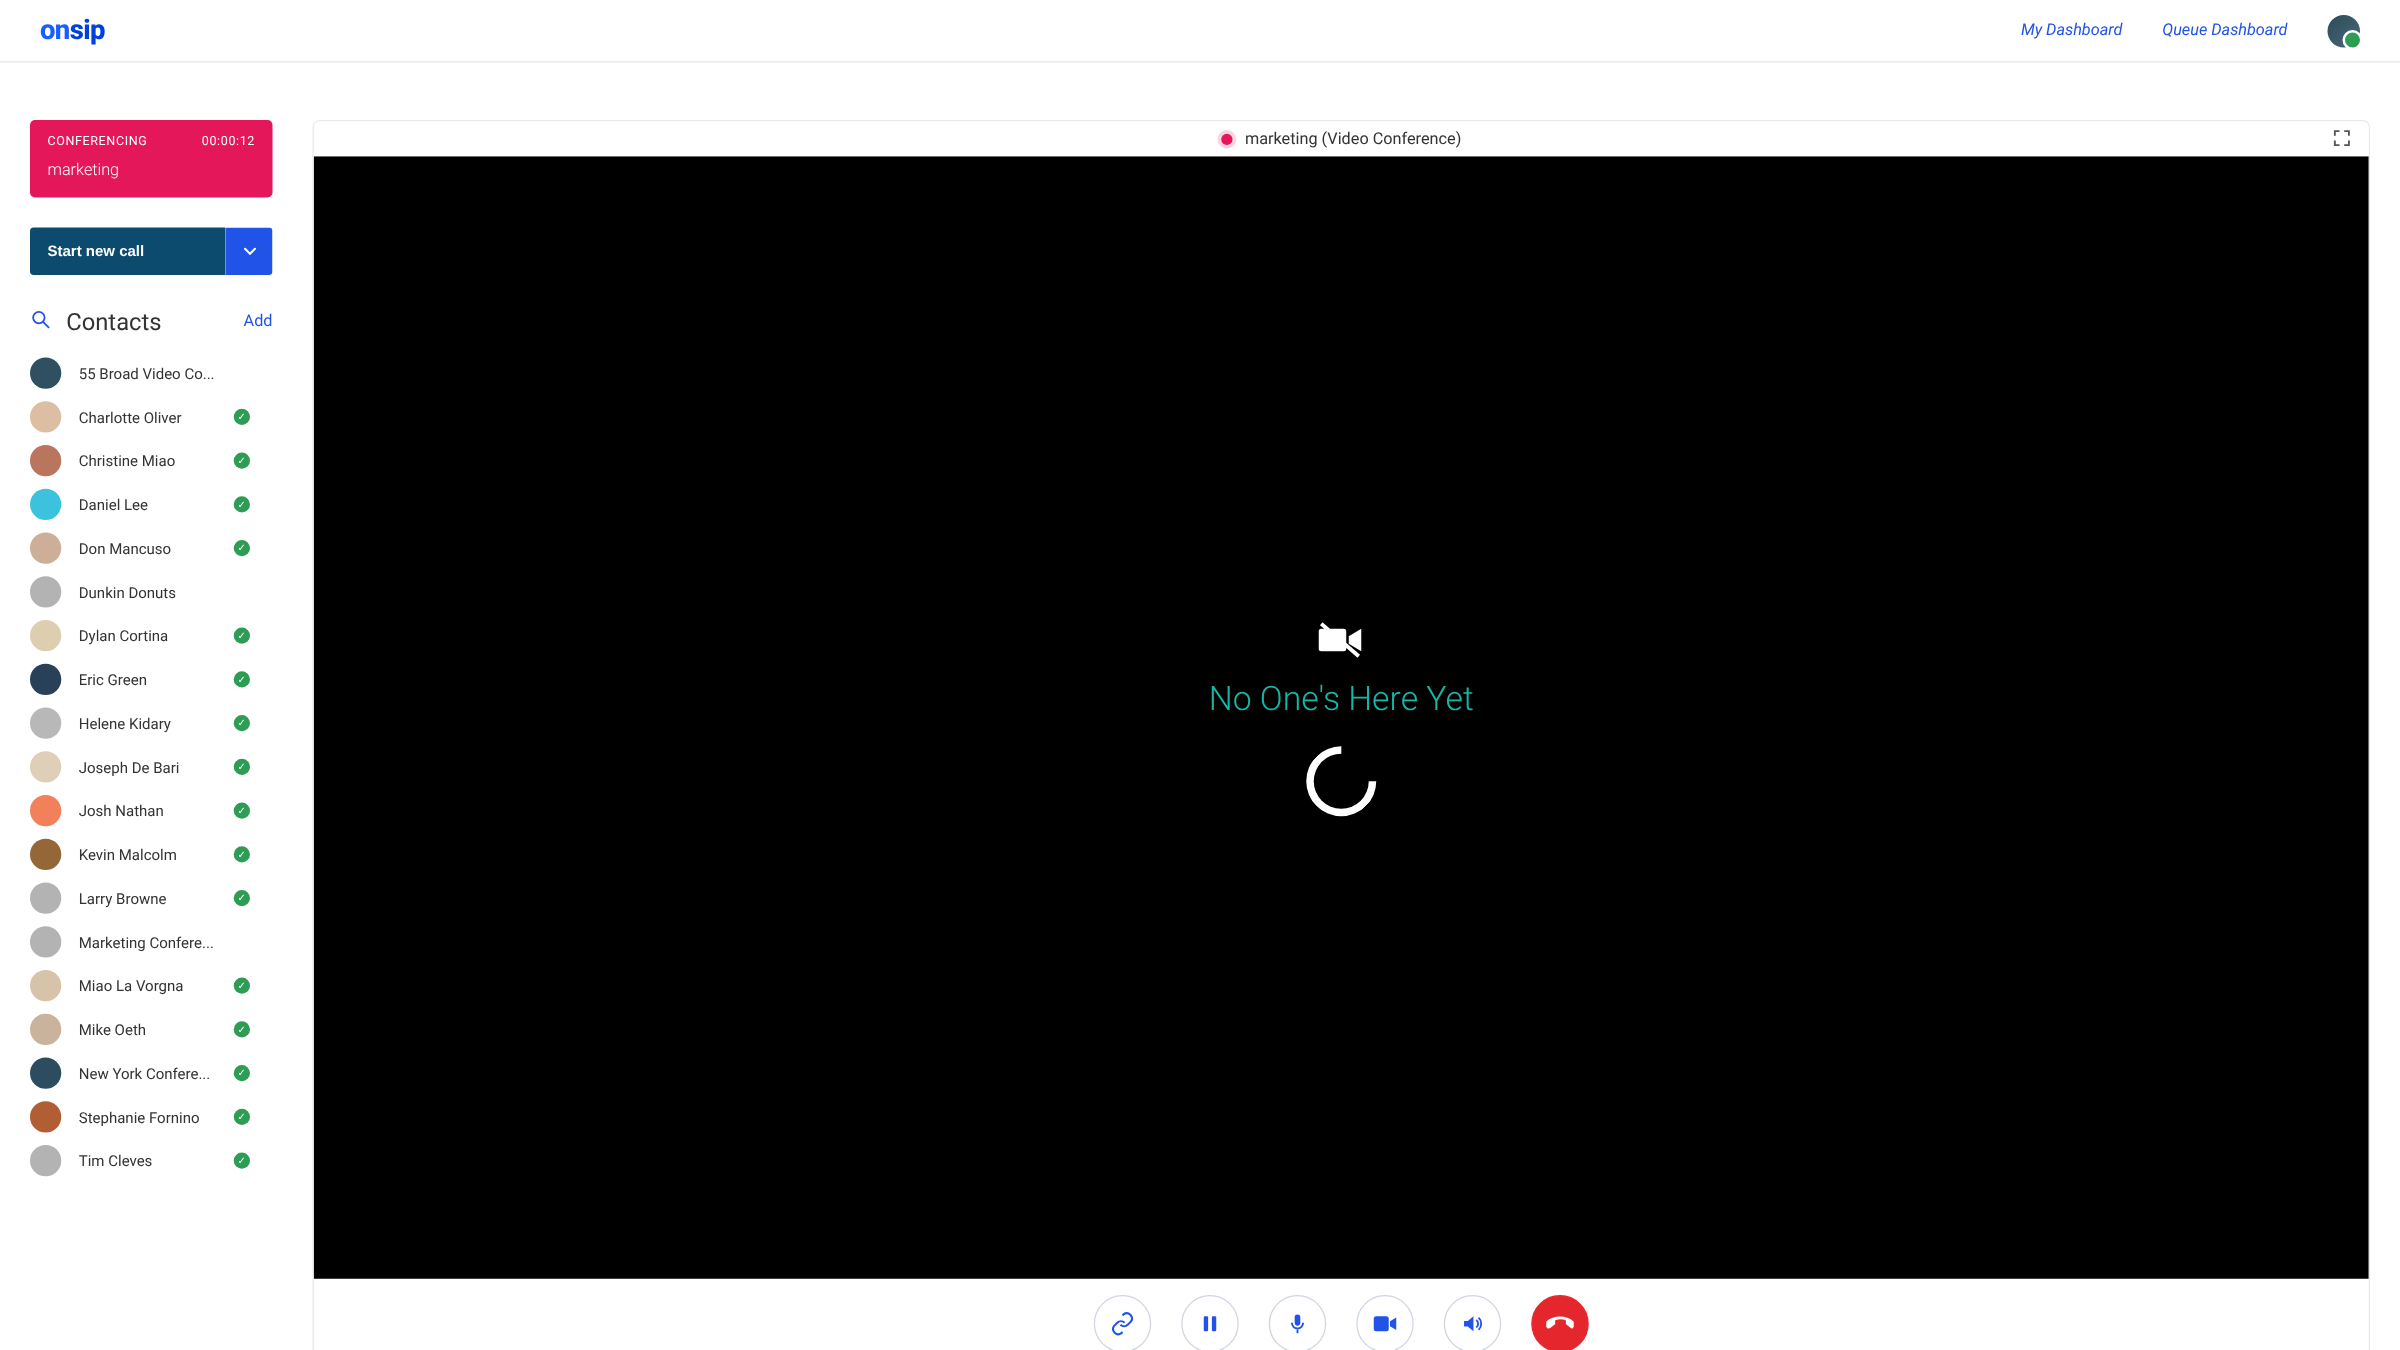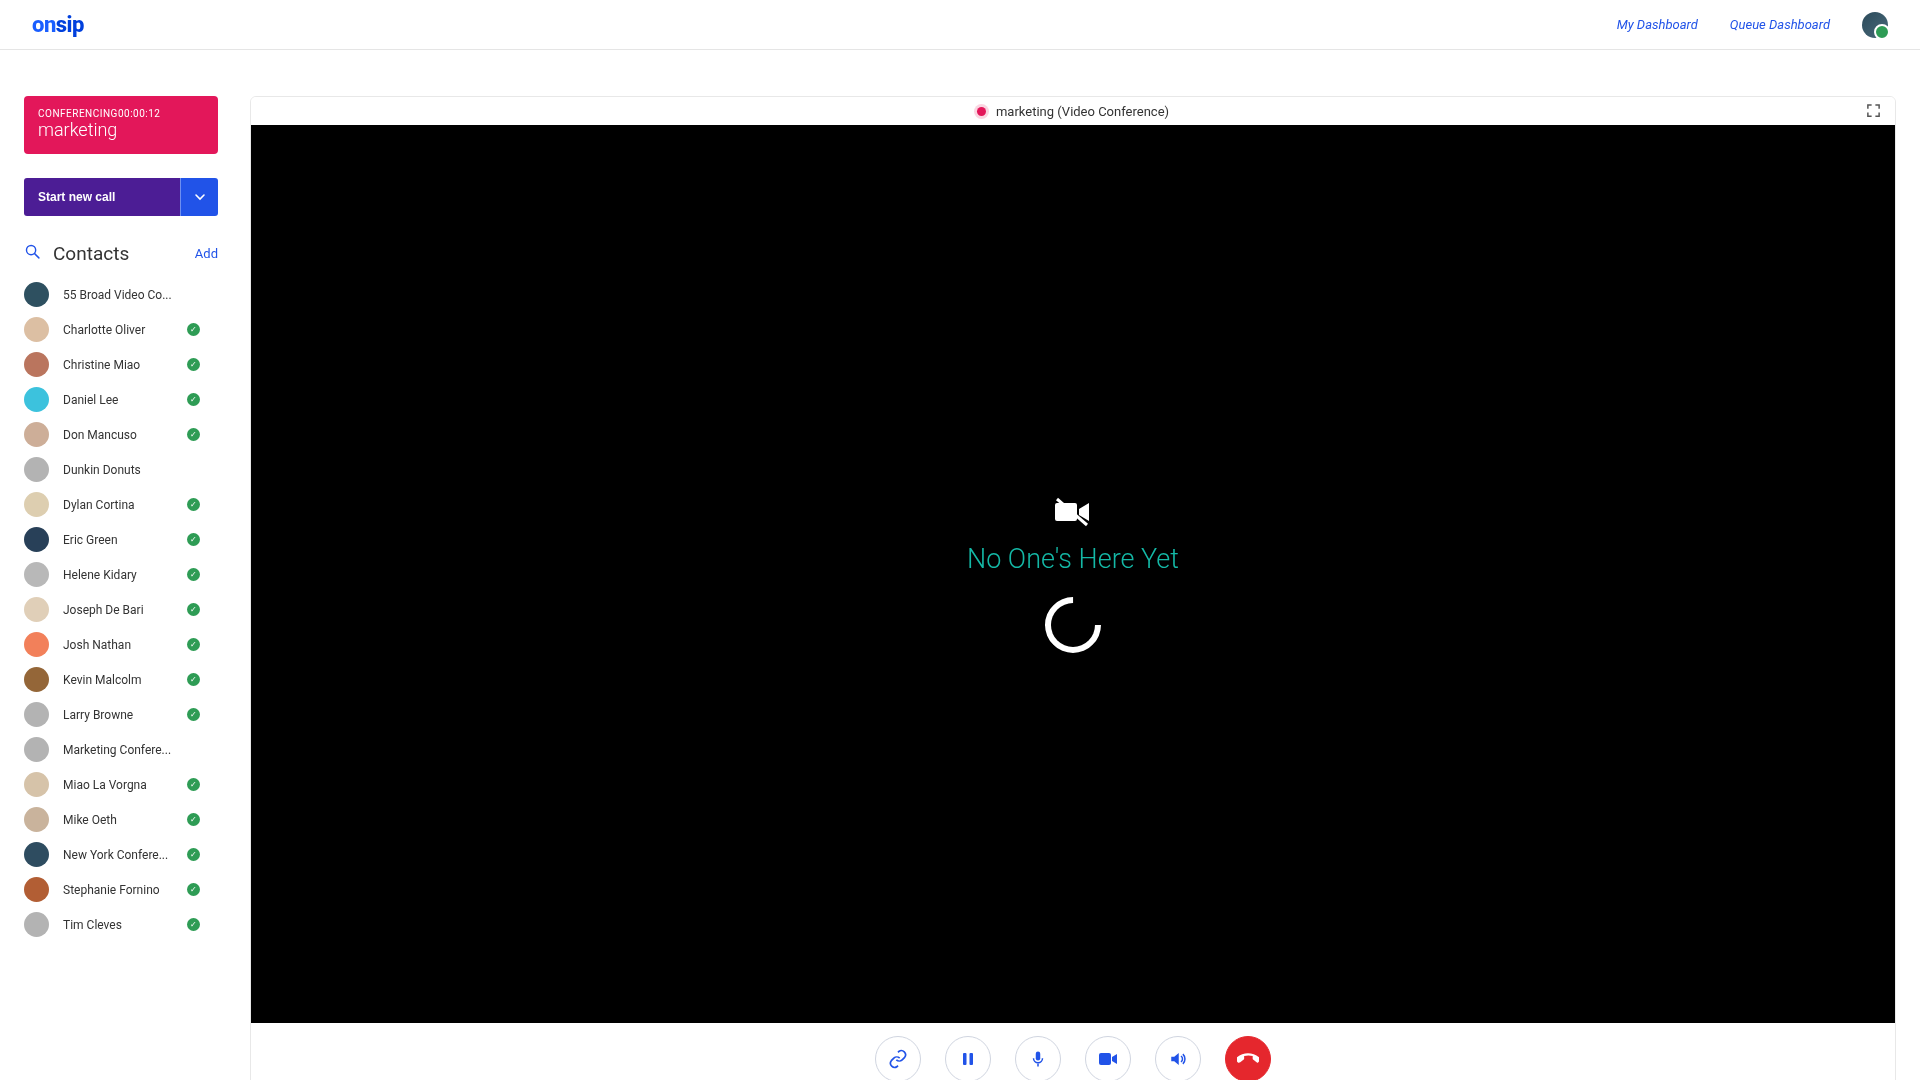--- a/index.html
+++ b/index.html
@@ -66,35 +66,36 @@
 }
 .conf-card {
   background: #e3175a;
   border-radius: 4px;
   padding: 12px 14px 14px 14px;
   color: #fff;
   margin-bottom: 24px;
 }
 .conf-top {
   display: flex;
-  justify-content: flex-start;
+  justify-content: space-between;
   font-size: 10px;
   letter-spacing: 0.5px;
+  margin-bottom: 10px;
 }
 .conf-name {
-  font-size: 18px;
+  font-size: 13px;
   font-weight: 300;
 }
 .start-call-wrap {
   display: flex;
   margin-bottom: 26px;
 }
 .start-call {
   flex: 1;
-  background: #4c1d95;
+  background: #0c4a6e;
   color: #fff;
   border: none;
   border-radius: 3px 0 0 3px;
   font-size: 12px;
   font-weight: 600;
   padding: 12px 14px;
   text-align: left;
   cursor: pointer;
 }
 .start-call-dd {

